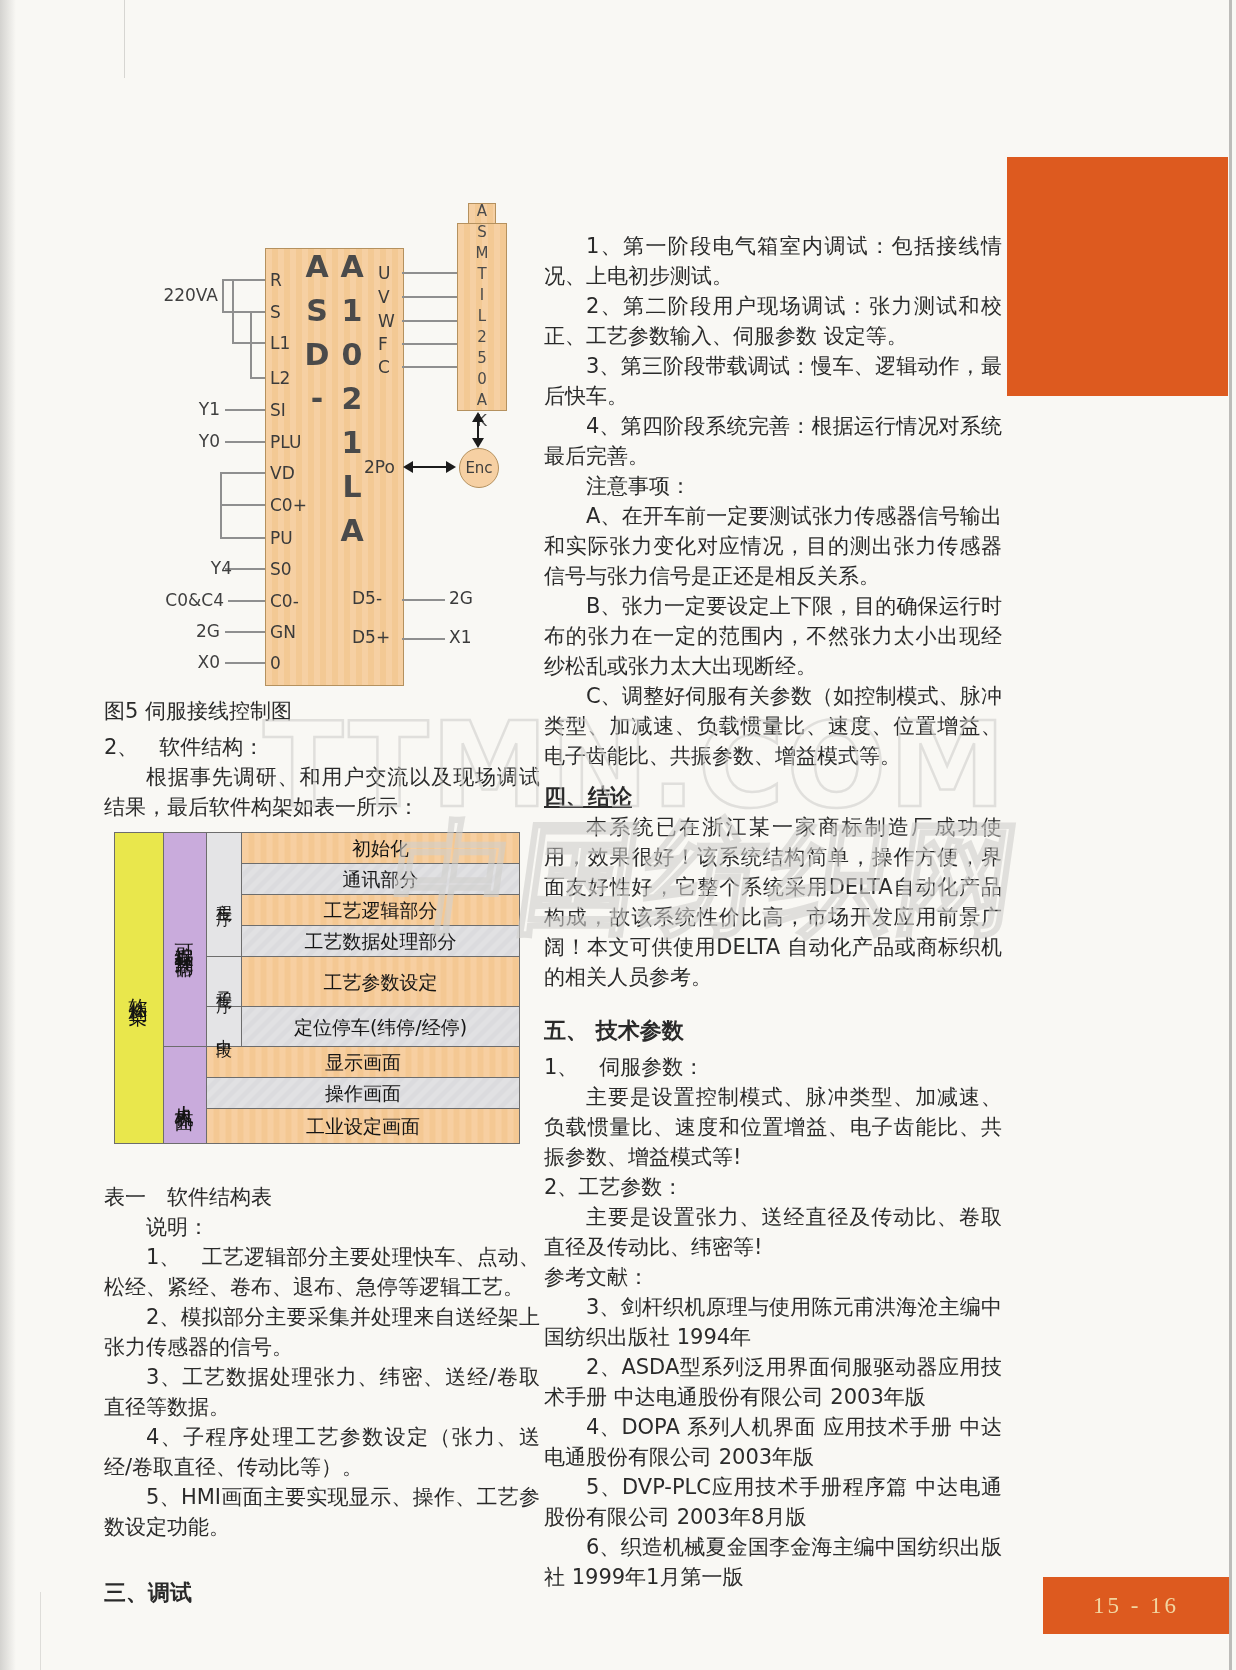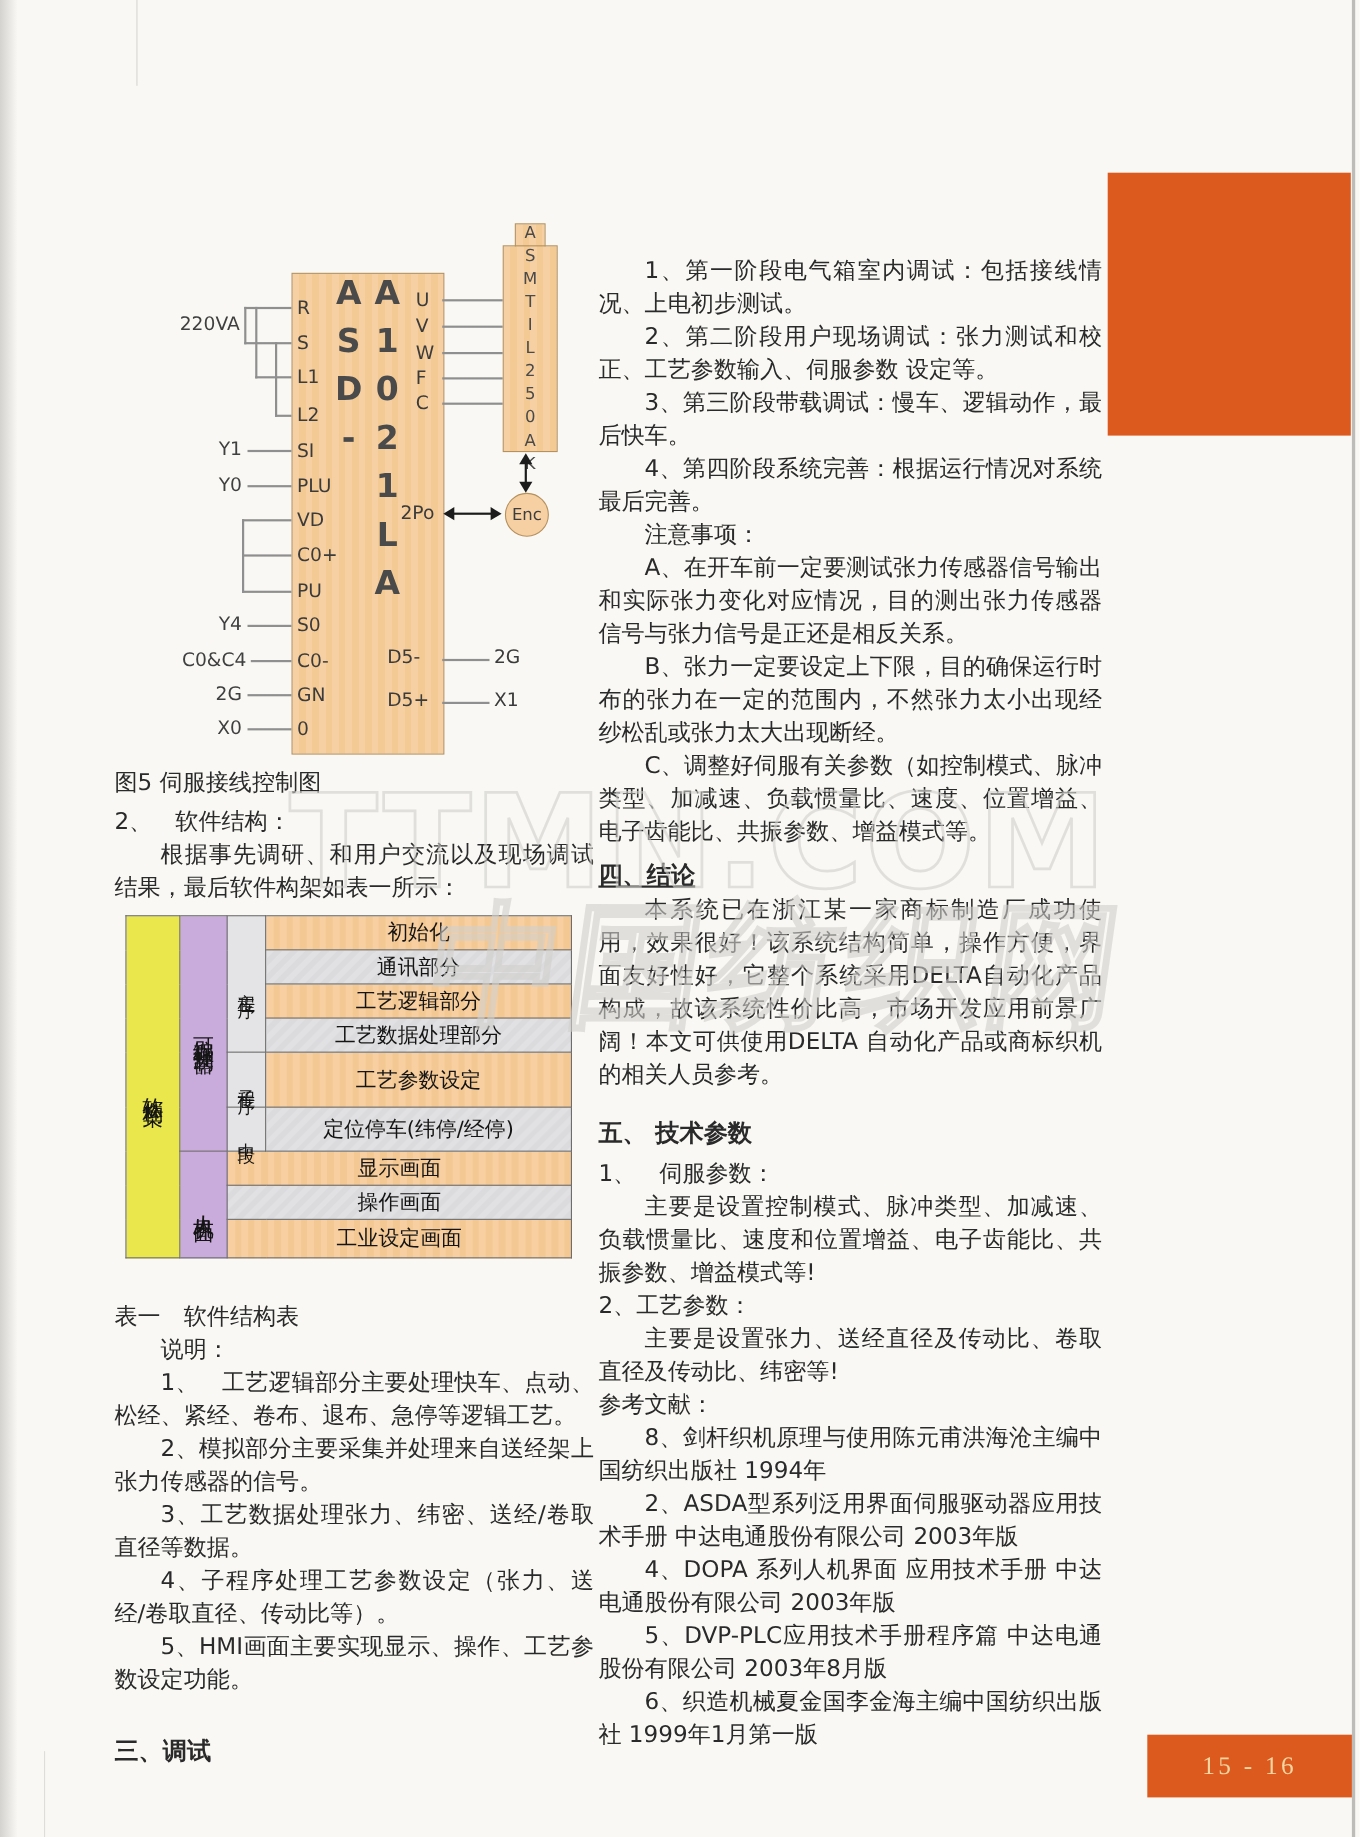--- a/index.html
+++ b/index.html
@@ -160,21 +160,21 @@
     <span class="lblL" style="left:20px;top:224px">Y1</span>
     <div class="wireH" style="left:125px;top:256px;width:40px"></div>
     <span class="lblL" style="left:20px;top:256px">Y0</span>
 
     <div class="wireV" style="left:120px;top:287px;height:67px"></div>
     <div class="wireH" style="left:120px;top:287px;width:45px"></div>
     <div class="wireH" style="left:120px;top:319px;width:45px"></div>
     <div class="wireH" style="left:120px;top:352px;width:45px"></div>
 
     <div class="wireH" style="left:125px;top:383px;width:40px"></div>
-    <span class="lblL" style="left:20px;top:383px">Y4</span>
+    <span class="lblL" style="left:32px;top:383px">Y4</span>
     <div class="wireH" style="left:128px;top:415px;width:37px"></div>
     <span class="lblL" style="left:24px;top:415px">C0&amp;C4</span>
     <div class="wireH" style="left:125px;top:446px;width:40px"></div>
     <span class="lblL" style="left:20px;top:446px">2G</span>
     <div class="wireH" style="left:125px;top:477px;width:40px"></div>
     <span class="lblL" style="left:20px;top:477px">X0</span>
   </div>
 
   <div class="leftcol">
     <p class="noind" style="margin-bottom:6px">图5 伺服接线控制图</p>
@@ -245,20 +245,20 @@
     <p class="ind">B、张力一定要设定上下限，目的确保运行时布的张力在一定的范围内，不然张力太小出现经纱松乱或张力太大出现断经。</p>
     <p class="ind">C、调整好伺服有关参数（如控制模式、脉冲类型、加减速、负载惯量比、速度、位置增益、电子齿能比、共振参数、增益模式等。</p>
     <h3 class="sec sec4">四、结论</h3>
     <p class="ind">本系统已在浙江某一家商标制造厂成功使用，效果很好！该系统结构简单，操作方便，界面友好性好，它整个系统采用DELTA自动化产品构成，故该系统性价比高，市场开发应用前景广阔！本文可供使用DELTA 自动化产品或商标织机的相关人员参考。</p>
     <h3 class="sec sec5">五、 技术参数</h3>
     <p class="noind">1、　伺服参数：</p>
     <p class="ind">主要是设置控制模式、脉冲类型、加减速、负载惯量比、速度和位置增益、电子齿能比、共振参数、增益模式等!</p>
     <p class="noind">2、工艺参数：</p>
     <p class="ind">主要是设置张力、送经直径及传动比、卷取直径及传动比、纬密等!</p>
     <p class="noind">参考文献：</p>
-    <p class="ind">8、剑杆织机原理与使用陈元甫洪海沧主编中国纺织出版社 1994年</p>
+    <p class="ind">3、剑杆织机原理与使用陈元甫洪海沧主编中国纺织出版社 1994年</p>
     <p class="ind">2、ASDA型系列泛用界面伺服驱动器应用技术手册 中达电通股份有限公司 2003年版</p>
     <p class="ind">4、DOPA 系列人机界面 应用技术手册 中达电通股份有限公司 2003年版</p>
     <p class="ind">5、DVP-PLC应用技术手册程序篇 中达电通股份有限公司 2003年8月版</p>
     <p class="ind">6、织造机械夏金国李金海主编中国纺织出版社 1999年1月第一版</p>
   </div>
 
 </div>
 
 </body></html>

